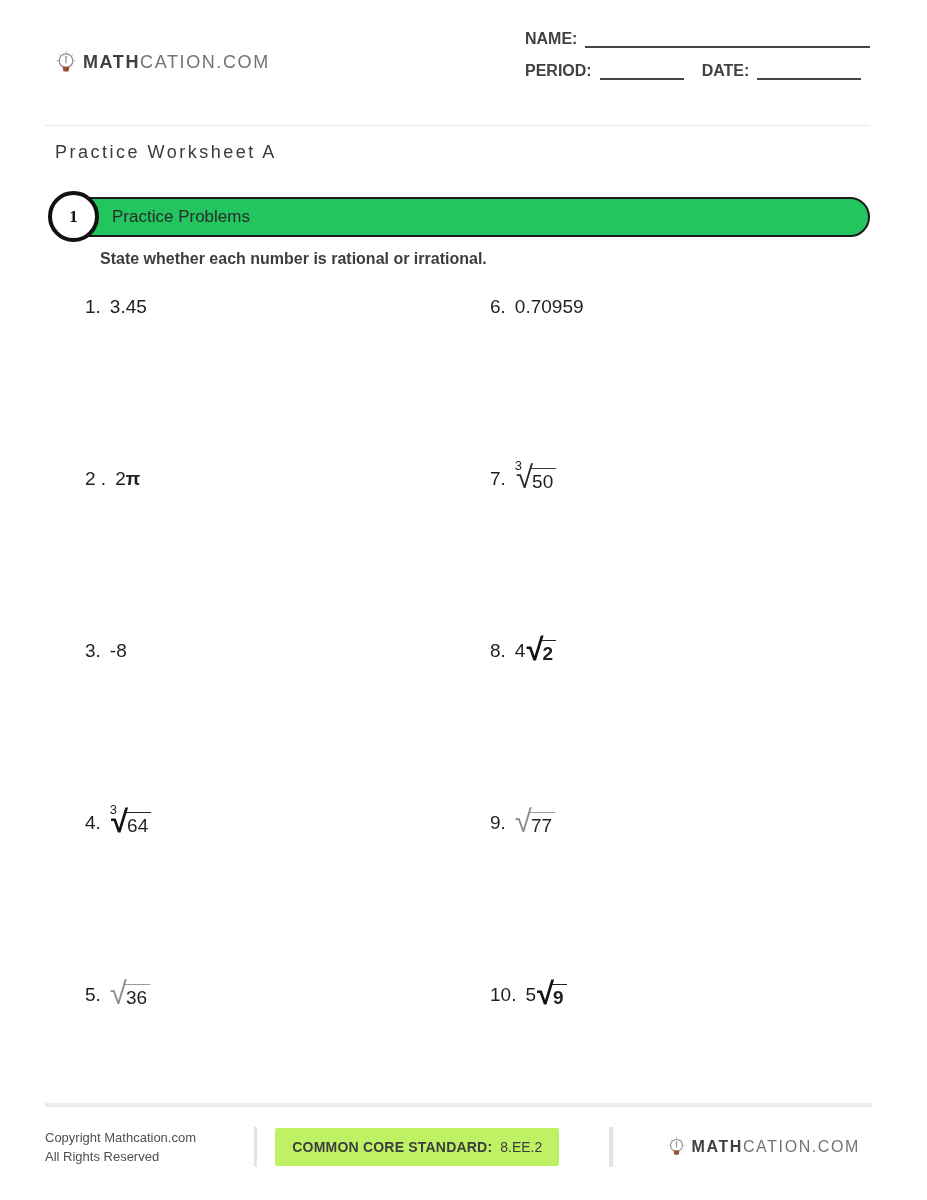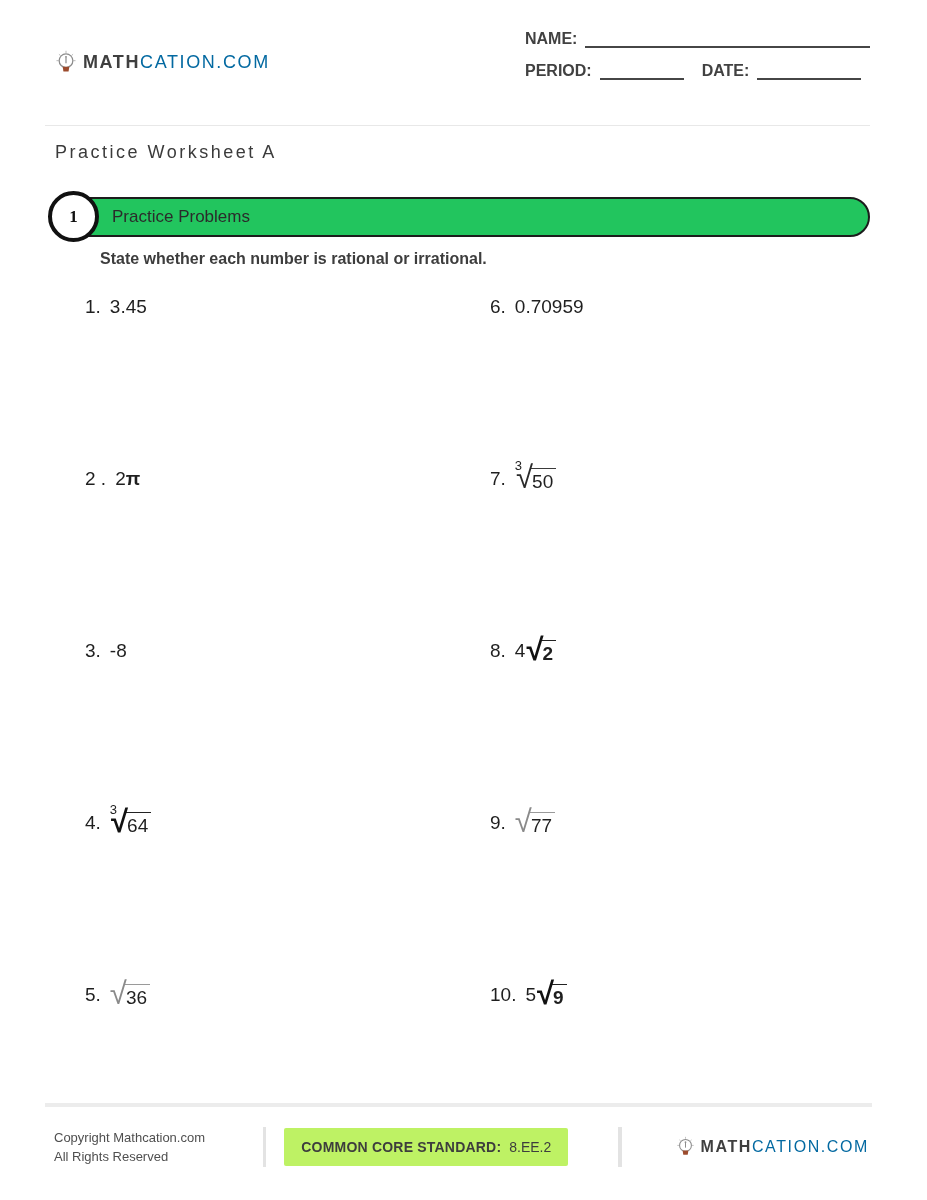--- a/index.html
+++ b/index.html
@@ -13,21 +13,21 @@
     padding:30px 57px 0 55px;
     overflow:hidden;
   }
 
   
   .header { display:flex; justify-content:space-between; align-items:flex-start; height:82px; }
   .logo { display:flex; align-items:center; gap:6px; margin-top:20px; }
   .logo svg { display:block; }
   .logo-text { font-size:18px; letter-spacing:1.6px; color:#3f3f3f; white-space:nowrap; }
   .logo-text b { font-weight:800; }
-  .logo-text span.lt { font-weight:300; color:#0369a1;margin-top:44px; }
+  .logo-text span.lt { font-weight:300; color:#737373;margin-top:44px; }
 
   .fields { width:345px; font-size:16px; font-weight:800; color:#414141; }
   .field-row { display:flex; align-items:center; margin-bottom:14px; }
   .fline { display:inline-block; border-bottom:2px solid #464646; height:16px; margin-left:8px; }
   .name-line { flex:1; }
   .period-line { width:84px; }
   .date-label { margin-left:18px; }
   .date-line { width:104px; }
 
   
@@ -70,21 +70,21 @@
   .radical .rcd { border-top:1.6px solid #3a3a3a; padding:3px 3px 0 1px; margin-left:-2px; }
   .radical.light .sign { font-weight:300; color:#8a8a8a; }
   .radical.light .rcd { border-top-color:#9a9a9a; }
   .radical.regular .sign { font-weight:400; color:#2a2a2a; }
   .radical.bold .sign { font-weight:700; color:#111; }
   .radical.bold .rcd { border-top-color:#222; }
 
   
   .footer-bar { position:absolute; left:45px; top:1103px; width:827px; height:4px; background:#ececec; }
   .footer {
-    position:absolute; left:54px; top:1124px; width:815px; height:46px;
+    position:absolute; left:45px; top:1124px; width:815px; height:46px;
     display:flex; align-items:center;
   }
   .copyright { font-size:13px; color:#4f4f4f; line-height:1.5; width:240px; }
   .vdiv { width:4px; height:40px; background:#e3e3e3; margin:0 14px; }
   .ccs-box {
     background:#bef264; border-radius:2px; padding:11px 17px;
     font-size:14px; color:#3d3d3d; white-space:nowrap; margin:0 36px 0 4px;
   }
   .ccs-box b { font-weight:800; margin-right:8px; letter-spacing:0.2px; }
   .footer .logo { margin:0 0 0 40px; }

